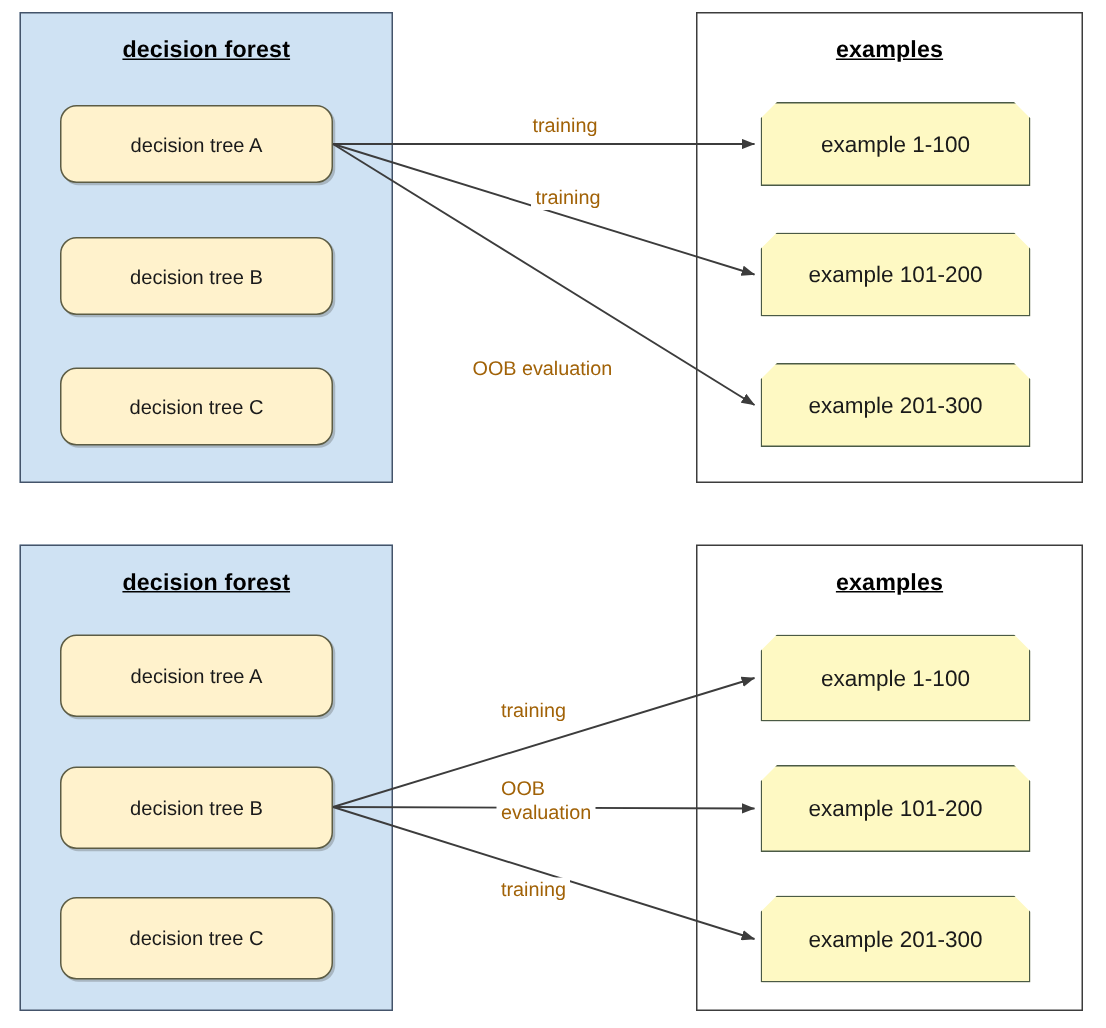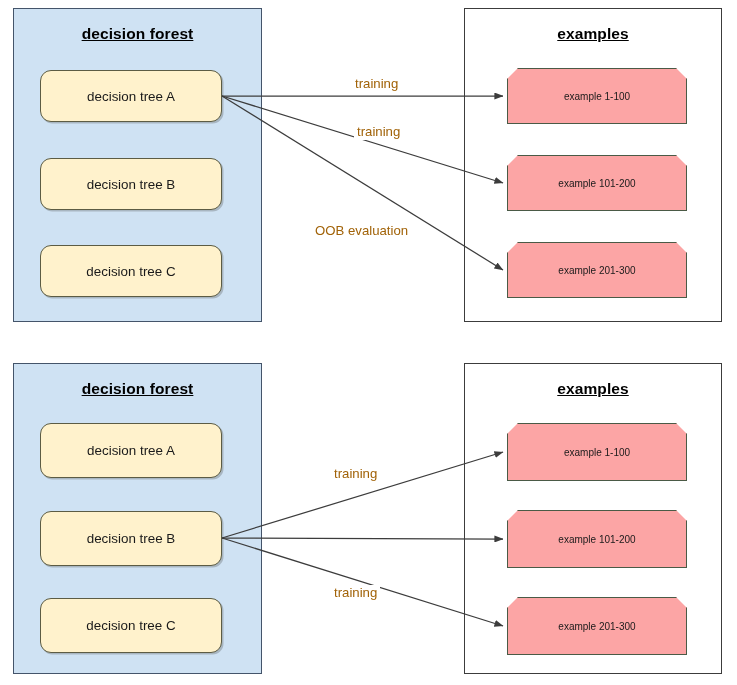--- a/index.html
+++ b/index.html
@@ -53,26 +53,26 @@
     display: flex;
     align-items: center;
     justify-content: center;
     font-size: 13.4px;
     color: #1a1a1a;
     box-shadow: 1.5px 1.5px 0 rgba(80,80,80,0.30);
   }
   .example-node {
     position: absolute;
     box-sizing: border-box;
-    background: #fca5a5;
+    background: #fef9c3;
     border: 1.4px solid #4a5a46;
     display: flex;
     align-items: center;
     justify-content: center;
-    font-size: 10px;
+    font-size: 15px;
     color: #1a1a1a;
     clip-path: polygon(0 11px, 11px 0, calc(100% - 11px) 0, 100% 11px, 100% 100%, 0 100%);
     box-shadow: 1.5px 1.5px 0 rgba(80,80,80,0.30);
   }
   .edge-layer {
     position: absolute;
     left: 0;
     top: 0;
     width: 737px;
     height: 685px;
@@ -163,18 +163,22 @@
     <line x1="222" y1="96" x2="503" y2="183" stroke="#3c3c3c" stroke-width="1.25" marker-end="url(#arrowhead)"></line>
     <line x1="222" y1="96" x2="503" y2="270" stroke="#3c3c3c" stroke-width="1.25" marker-end="url(#arrowhead)"></line>
 
     <line x1="222" y1="538" x2="503" y2="452" stroke="#3c3c3c" stroke-width="1.25" marker-end="url(#arrowhead)"></line>
     <line x1="222" y1="538" x2="503" y2="539" stroke="#3c3c3c" stroke-width="1.25" marker-end="url(#arrowhead)"></line>
     <line x1="222" y1="538" x2="503" y2="626" stroke="#3c3c3c" stroke-width="1.25" marker-end="url(#arrowhead)"></line>
   </svg>
 
   <div class="edge-label" style="left:352px; top:76px;">training</div>
   <div class="edge-label" style="left:354px; top:124px;">training</div>
-  <div class="edge-label" style="left:312px; top:223px;">OOB evaluation</div>
+  <div class="edge-label" style="left:312px; top:238px;">OOB evaluation</div>
 
   <div class="edge-label" style="left:331px; top:466px;">training</div>
+  <div class="edge-label two-line" style="left:331px; top:518px;">
+    <div>OOB</div>
+    <div>evaluation</div>
+  </div>
   <div class="edge-label" style="left:331px; top:585px;">training</div>
 
 </div>
 
 </body></html>

